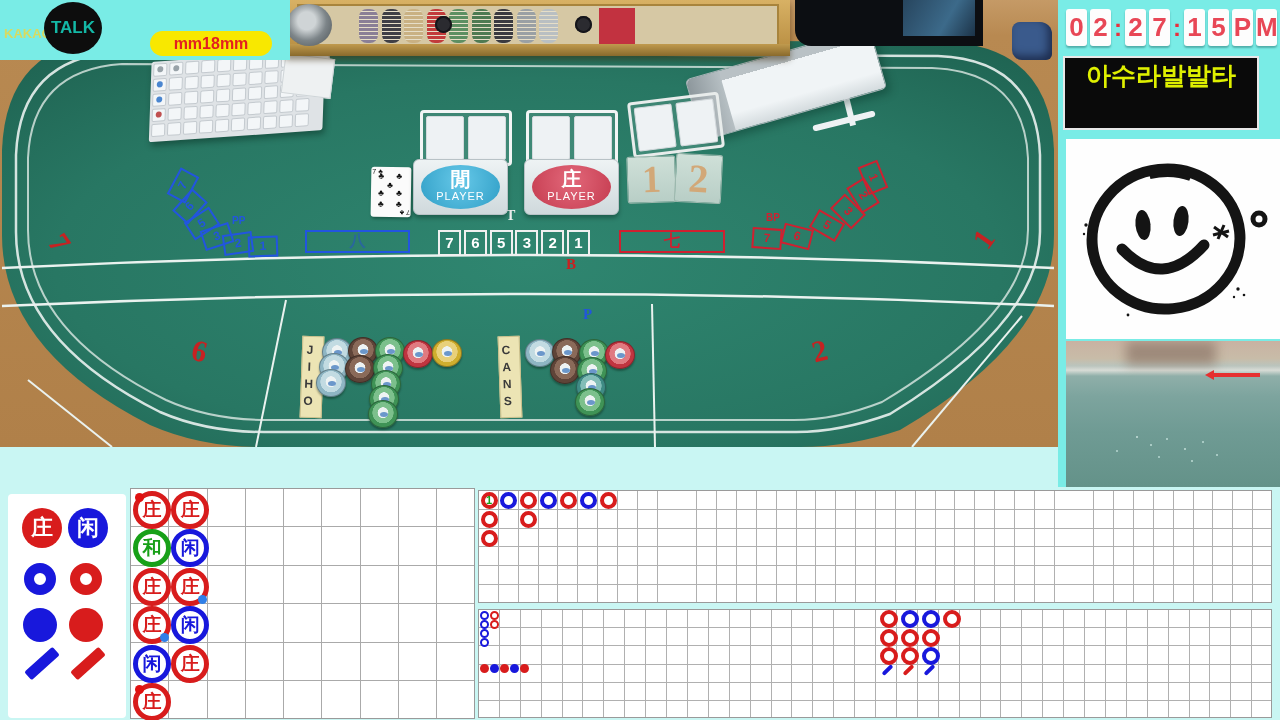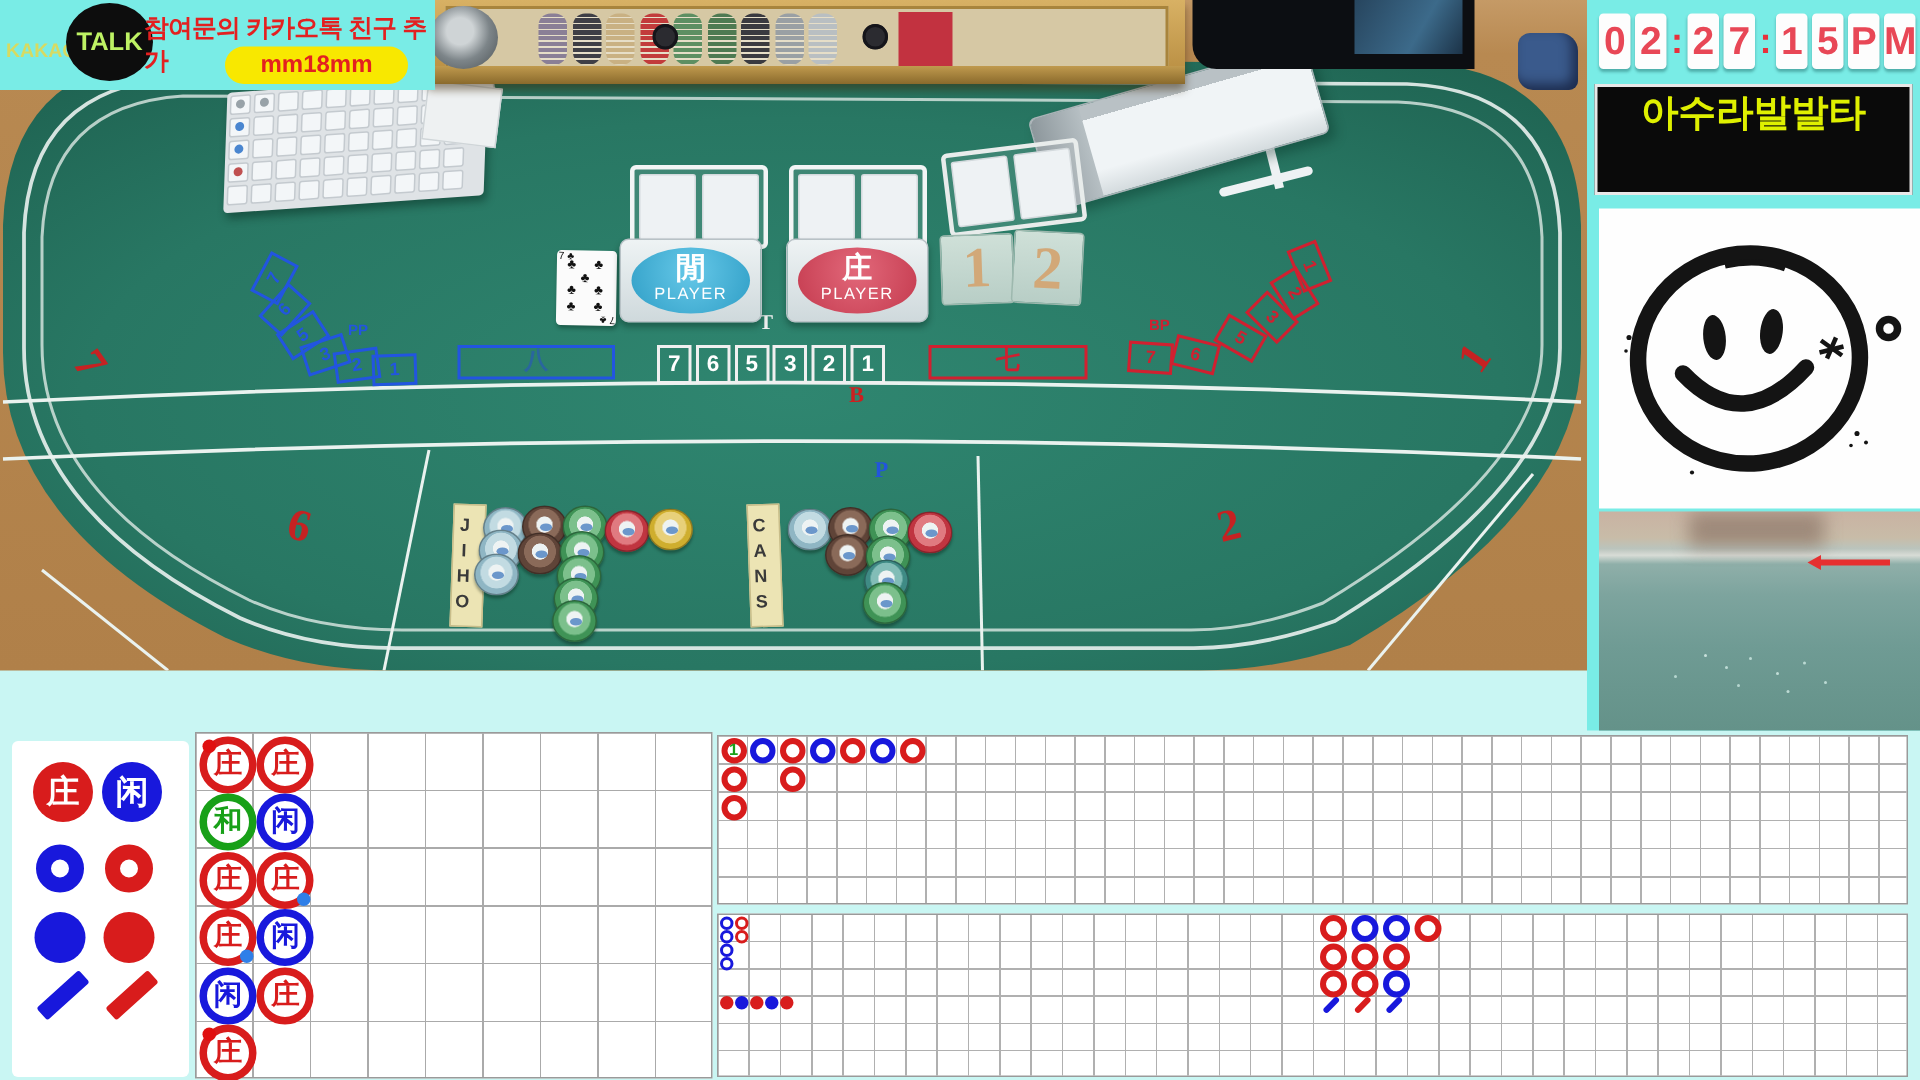--- a/index.html
+++ b/index.html
@@ -7,21 +7,21 @@
     font-family:"Liberation Sans",sans-serif;
     background:#c9f6f3;}
   .abs{position:absolute;}
   
   .main{position:absolute;left:0;top:0;width:1058px;height:447px;
     background:linear-gradient(180deg,#c59a66 0%,#b88951 8%,#b08049 100%);overflow:hidden;}
   .felt-svg{position:absolute;left:0;top:0;}
   
   .kakao{position:absolute;left:0;top:0;width:290px;height:60px;background:#79ece6;z-index:6;}
   .kk-bubble{position:absolute;left:44px;top:2px;width:58px;height:52px;background:#0d0d0d;border-radius:50%;}
-  .kk-talk{position:absolute;left:0;top:16px;width:100%;text-align:center;color:#bef264;font-weight:bold;font-size:17px;}
+  .kk-talk{position:absolute;left:0;top:16px;width:100%;text-align:center;color:#14b8a6;font-weight:bold;font-size:17px;}
   .kk-kakao{position:absolute;left:4px;top:26px;color:#e8d84a;font-weight:bold;font-size:13px;opacity:.85;}
   .kk-notice{position:absolute;left:96px;top:8px;color:#e32020;font-weight:bold;font-size:16.5px;letter-spacing:-0.5px;}
   .kk-pill{position:absolute;left:150px;top:31px;width:122px;height:25px;background:#f8e800;border-radius:13px;
     color:#e32020;font-weight:bold;font-size:16px;text-align:center;line-height:25px;}
   
   .chipcase{position:absolute;left:285px;top:0;width:505px;height:56px;
     background:linear-gradient(#d8b164,#b58a3e);border-radius:0 0 3px 3px;box-shadow:0 4px 6px rgba(60,40,10,.5);z-index:4;}
   .case-glass{position:absolute;left:12px;top:4px;width:478px;height:40px;background:#d6c8a4;border:2px solid #a8843c;overflow:hidden;}
   .case-stack{position:absolute;top:3px;width:19px;height:34px;border-radius:8px;}
   .case-lock{position:absolute;top:10px;width:17px;height:17px;border-radius:50%;background:#2b2b30;box-shadow:inset 0 0 0 2px #15151a;}
@@ -88,21 +88,21 @@
   .chip-logo{position:absolute;left:11px;top:11px;width:8px;height:5px;border-radius:50%;background:#4a7fc0;opacity:.8;}
   
   .limits{position:absolute;left:0;top:447px;width:1066px;height:40px;background:#0c0c0c;z-index:7;
     border-top:2px solid #cfd4d4;box-sizing:border-box;color:#f5f5f5;font-size:26px;line-height:36px;white-space:nowrap;padding-left:6px;}
   
   .sidebar{position:absolute;left:1058px;top:0;width:222px;height:487px;background:#79ece6;z-index:6;}
   .clockrow{position:absolute;left:8px;top:9px;display:flex;gap:3px;}
   .ccard{width:21px;height:37px;background:#fdfdfd;border-radius:3px;box-shadow:0 2px 2px rgba(0,60,60,.35);
     color:#e84756;font-weight:bold;font-size:26px;text-align:center;line-height:37px;}
   .colon{width:8px;color:#e8303c;font-weight:bold;font-size:24px;line-height:37px;text-align:center;}
-  .promo{position:absolute;left:5px;top:56px;width:212px;height:74px;background:#0a0a0a;border:2px solid #e8e8e8;box-sizing:border-box;text-align:center;}
+  .promo{position:absolute;left:5px;top:56px;width:196px;height:74px;background:#0a0a0a;border:2px solid #e8e8e8;box-sizing:border-box;text-align:center;}
   .promo div{color:#dff000;font-weight:bold;font-size:25px;line-height:34px;}
   .smiley-panel{position:absolute;left:8px;top:139px;width:214px;height:200px;background:#fefefe;}
   .vthumb{position:absolute;left:8px;top:341px;width:214px;height:146px;overflow:hidden;
     background:linear-gradient(180deg,#c9b2a2 0%,#c8bca8 12%,#bac4bd 17%,#d8dcd6 20%,#8fafa9 24%,#7da49e 38%,#6f9b94 62%,#649289 100%);}
   .vth-blob{position:absolute;left:60px;top:0;width:90px;height:24px;background:#8c7668;filter:blur(6px);opacity:.7;}
   .laser{position:absolute;right:20px;top:32px;width:46px;height:4px;background:#e63030;}
   .laser:before{content:'';position:absolute;left:-9px;top:-3px;border-right:9px solid #e63030;border-top:5px solid transparent;border-bottom:5px solid transparent;}
   .sparkles{position:absolute;left:70px;top:95px;width:2px;height:2px;background:#dff2ee;border-radius:50%;opacity:.8;
     box-shadow:14px 8px 0 #d2ece6,30px 2px 0 #cfeae4,48px 12px 0 #d8efe9,66px 5px 0 #cfeae4,22px 20px 0 #c8e6e0,55px 24px 0 #d2ece6,80px 18px 0 #cfeae4,-20px 14px 0 #c8e6e0;}
   
@@ -404,21 +404,20 @@
           <div class="chip-logo"></div>
         </div>
       </div>
   </div>
 
   <div class="kakao">
     <span class="kk-kakao">KAKAO</span>
     <div class="kk-bubble">
       <span class="kk-talk">TALK</span>
     </div>
-    <span class="kk-notice">참여문의 카카오톡 친구 추가</span>
     <div class="kk-pill">mm18mm</div>
   </div>
 
 
   <div class="sidebar">
     <div class="clockrow" id="clock">
         <div class="ccard">0</div>
         <div class="ccard">2</div>
         <div class="colon">:</div>
         <div class="ccard">2</div>

